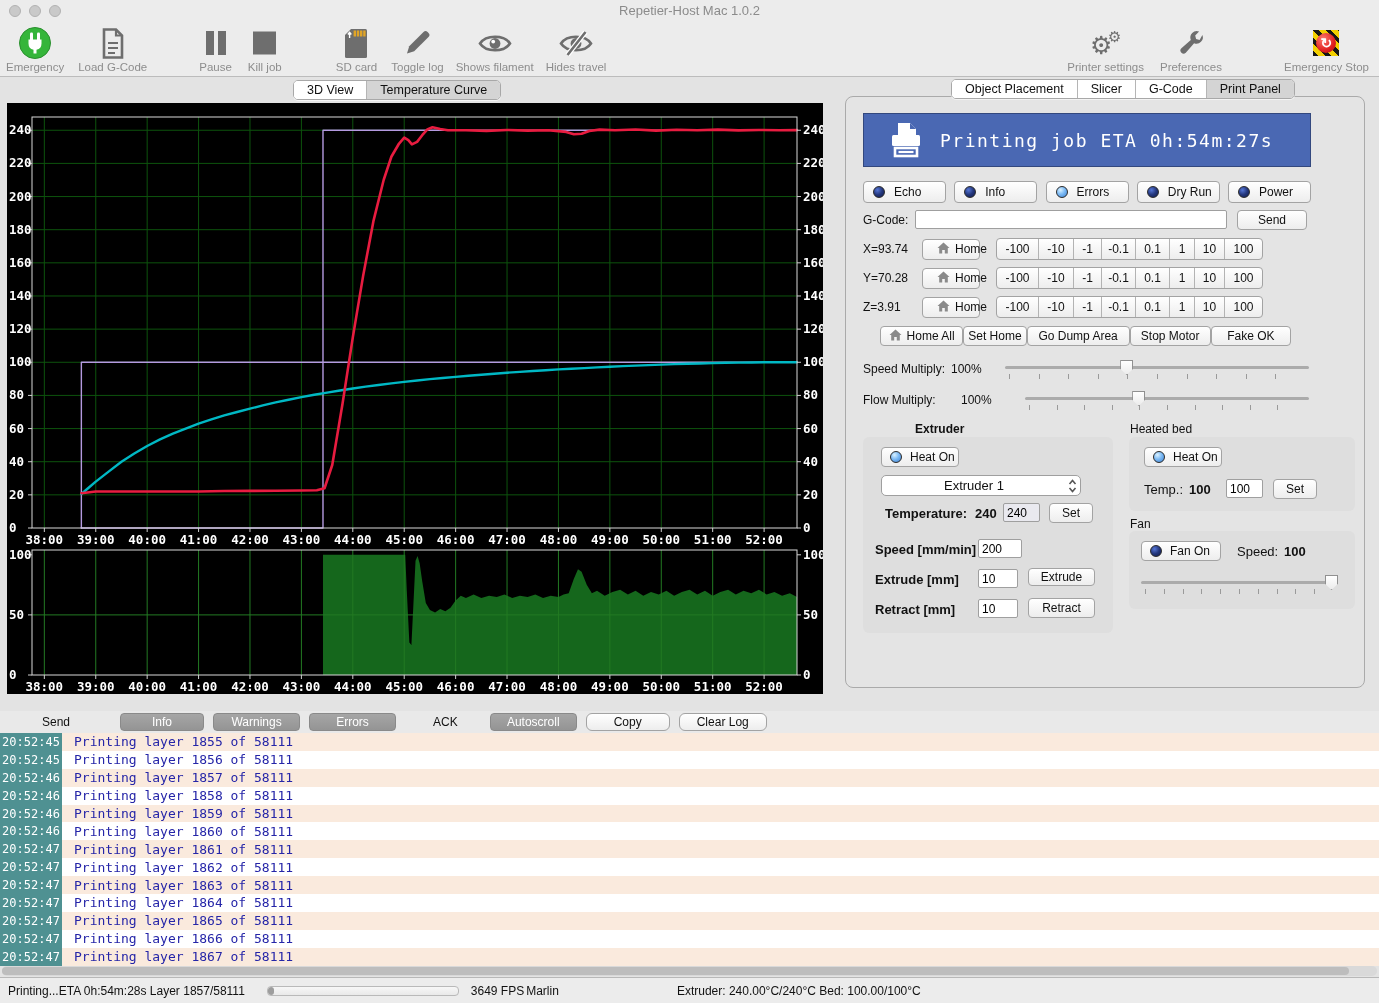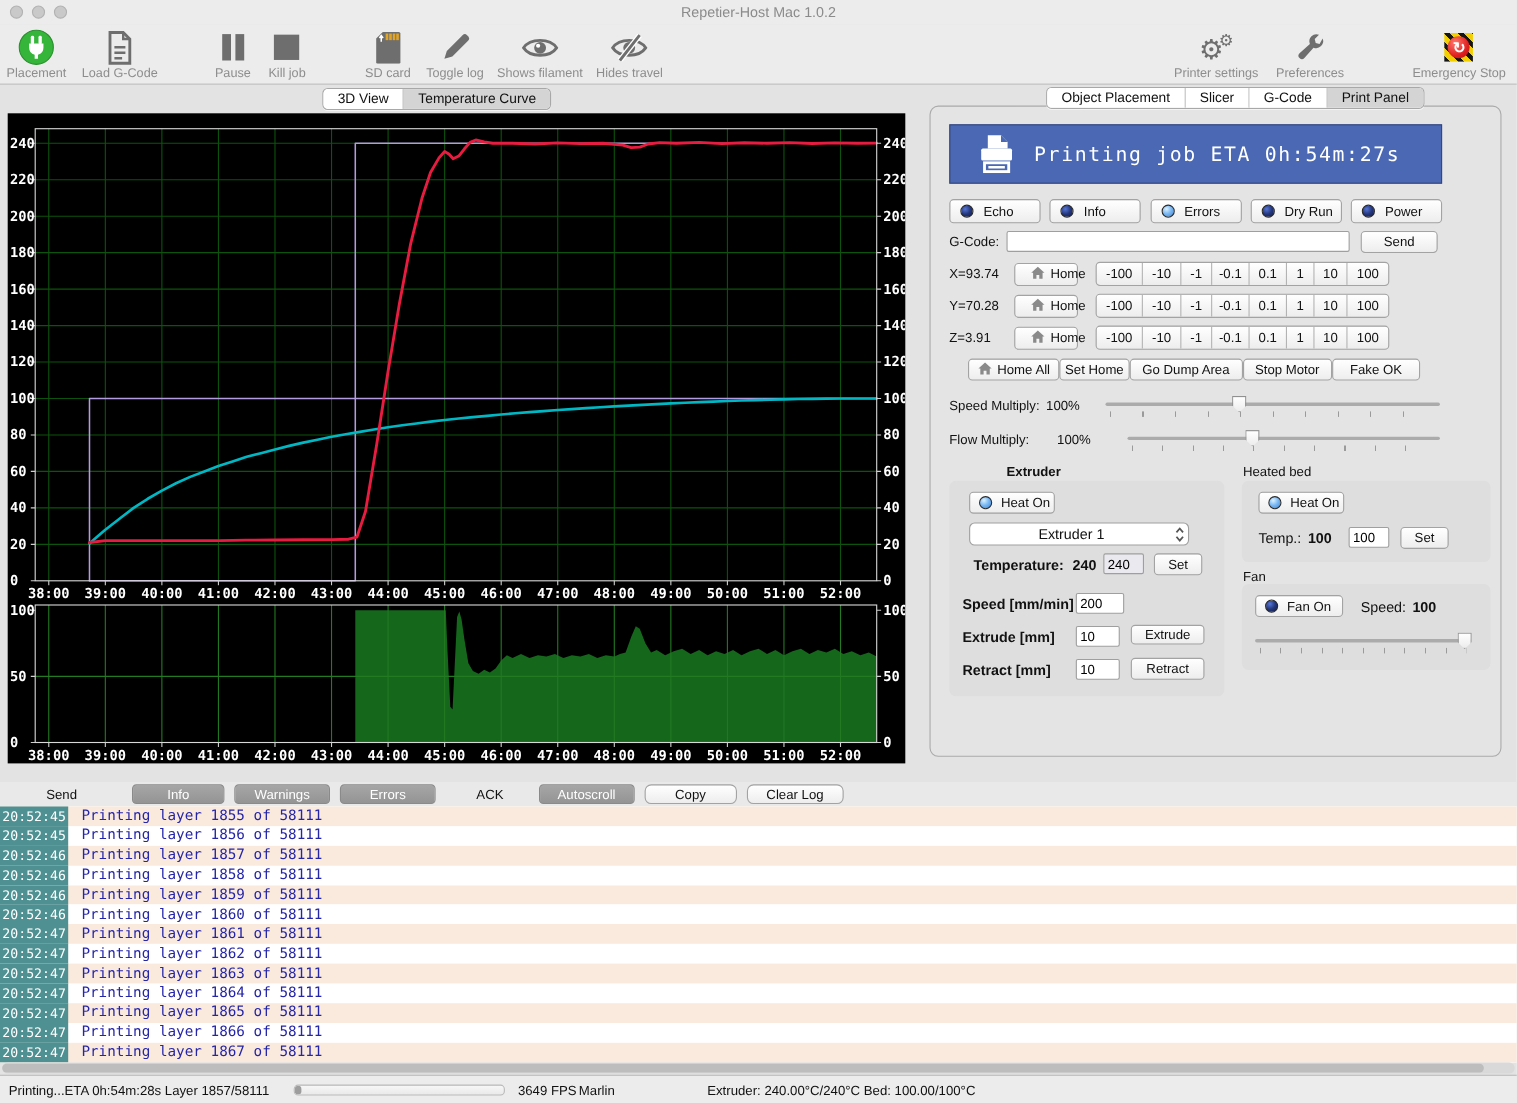--- a/index.html
+++ b/index.html
@@ -101,21 +101,21 @@
           <span class="ticon">
             <svg width="34" height="34" viewBox="0 0 34 34">
               <circle cx="17" cy="17" r="15.5" fill="#35b53a" stroke="#2a8f2e"></circle>
               <g fill="#fff">
                 <rect x="12" y="6.5" width="3" height="8" rx="1.3"></rect>
                 <rect x="19" y="6.5" width="3" height="8" rx="1.3"></rect>
                 <path d="M10.5 13.5 h13 v4 a6.5 6.5 0 0 1 -5 6.3 V27.5 h-3 v-3.7 a6.5 6.5 0 0 1 -5 -6.3 z"></path>
               </g>
             </svg>
           </span>
-          <span class="tlabel">Placement</span>
+          <span class="tlabel">Emergency</span>
         </div>
         <div class="tool-item" style="margin-left: 14px;">
           <span class="ticon">
             <svg width="26" height="31" viewBox="0 0 26 31">
               <path d="M4 1.5 h12 l6 6 V29.5 H4 z" fill="none" stroke="#6e6e6e" stroke-width="2.6"></path>
               <path d="M16 1.5 v6 h6" fill="none" stroke="#6e6e6e" stroke-width="2.2"></path>
               <path d="M8 15 h10 M8 20 h10 M8 25 h7" stroke="#6e6e6e" stroke-width="2.2"></path>
             </svg>
           </span>
           <span class="tlabel">Load G-Code</span>
@@ -668,16 +668,16 @@
     <span class="h-thumb"></span>
   </div>
 
   <div class="status-bar">
     <span style="margin-left:8px;">Printing...ETA 0h:54m:28s Layer 1857/58111</span>
     <span class="progress">
         <span class="fill" id="progress-fill" style="width: 3.2%;"></span>
       </span>
     <span style="margin-left:12px;">3649 FPS</span>
     <span style="margin-left:2px;">Marlin</span>
-    <span style="margin-left:84px;">Extruder: 240.00°C/240°C Bed: 100.00/100°C</span>
+    <span style="margin-left:118px;">Extruder: 240.00°C/240°C Bed: 100.00/100°C</span>
   </div>
 
 </div>
 
 </body></html>

